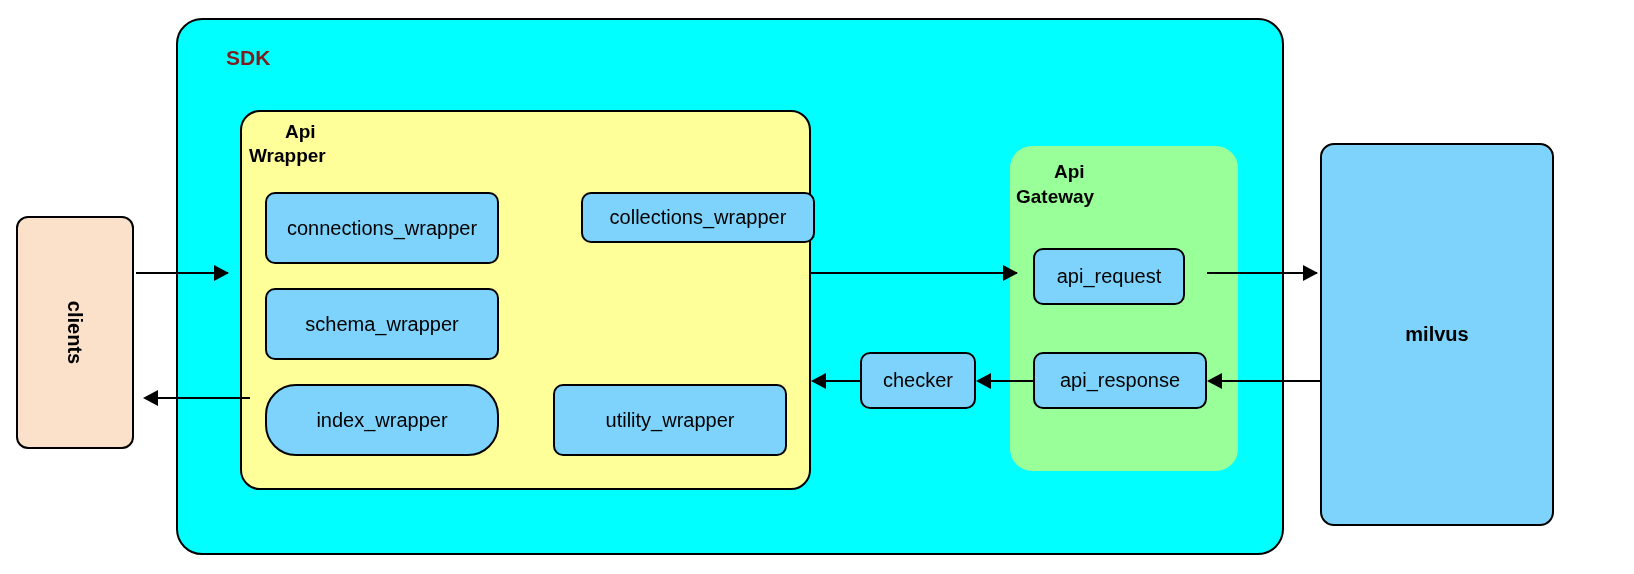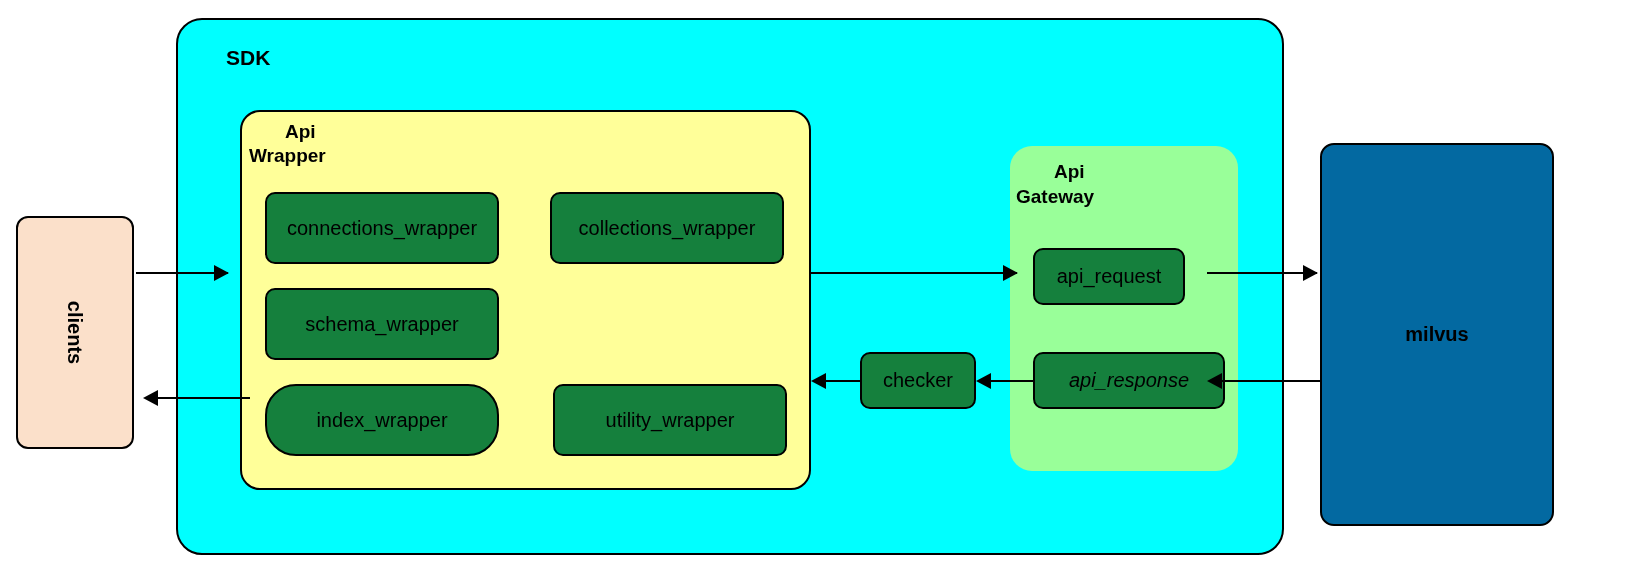--- a/index.html
+++ b/index.html
@@ -35,21 +35,21 @@
     background: #00ffff;
     border: 2px solid #000000;
     border-radius: 26px;
   }
   .sdk-title {
     position: absolute;
     left: 48px;
     top: 26px;
     font-size: 21px;
     font-weight: bold;
-    color: #000000;
+    color: #7f1d1d;
     line-height: 1.18;
     letter-spacing: 0.1px;
   }
 
   
   .apiwrapper-box {
     left: 240px;
     top: 110px;
     width: 571px;
     height: 380px;
@@ -87,38 +87,38 @@
     font-size: 19px;
     font-weight: bold;
     color: #000000;
     line-height: 1.3;
     width: 150px;
   }
   .apigateway-title .l2 { margin-left: -38px; display: block; }
 
   
   .leaf {
-    background: #15803d;
+    background: #7dd3fc;
     border: 2px solid #000000;
     border-radius: 10px;
     font-size: 20px;
     color: #000000;
     text-align: center;
     white-space: nowrap;
   }
 
   .w-connections { left: 265px; top: 192px;  width: 234px; height: 72px; }
-  .w-collections { left: 550px; top: 192px;  width: 234px; height: 72px; }
+  .w-collections { left: 581px; top: 192px;  width: 234px; height: 51px; }
   .w-schema      { left: 265px; top: 288px;  width: 234px; height: 72px; }
   .w-partition   { left: 553px; top: 288px;  width: 234px; height: 72px; }
   .w-index       { left: 265px; top: 384px;  width: 234px; height: 72px; border-radius: 31px; }
   .w-utility     { left: 553px; top: 384px;  width: 234px; height: 72px; }
 
   .g-request  { left: 1033px; top: 248px; width: 152px; height: 57px; }
-  .g-response { left: 1033px; top: 352px; width: 192px; height: 57px; font-style: italic; }
+  .g-response { left: 1033px; top: 352px; width: 174px; height: 57px; }
 
   .checker-box { left: 860px; top: 352px; width: 116px; height: 57px; }
 
   
   .clients-box {
     left: 16px;
     top: 216px;
     width: 118px;
     height: 233px;
     background: #fbe0ca;
@@ -130,21 +130,21 @@
     font-weight: bold;
     color: #000000;
     transform: rotate(90deg);
     white-space: nowrap;
   }
   .milvus-box {
     left: 1320px;
     top: 143px;
     width: 234px;
     height: 383px;
-    background: #0369a1;
+    background: #7dd3fc;
     border: 2px solid #000000;
     border-radius: 14px;
   }
   .milvus-label {
     font-size: 20px;
     font-weight: bold;
     color: #000000;
   }
 
   

